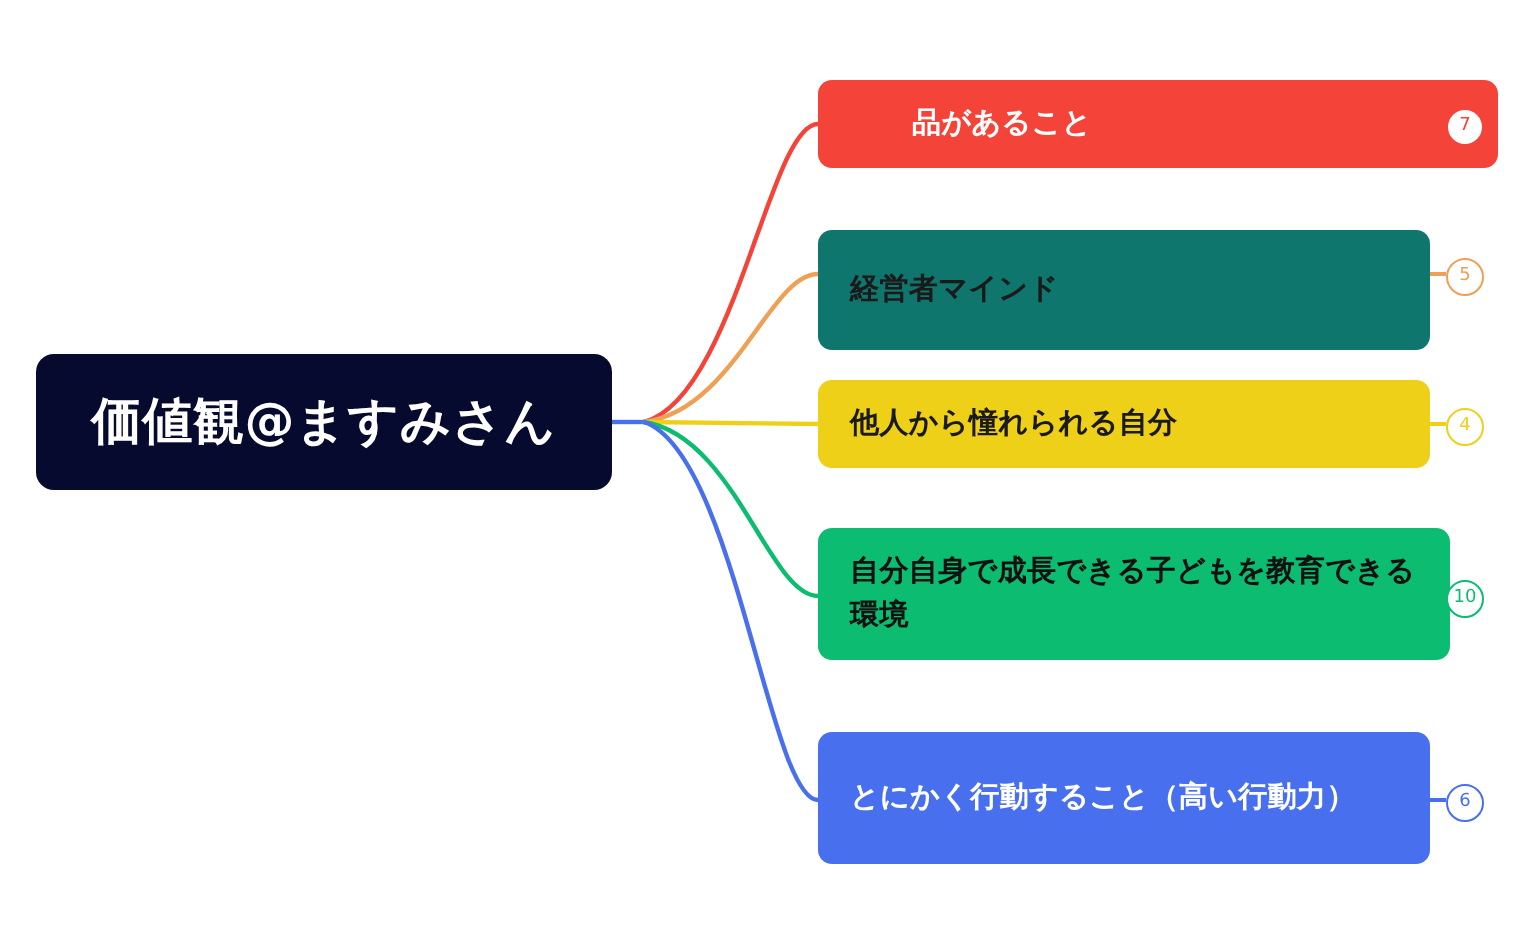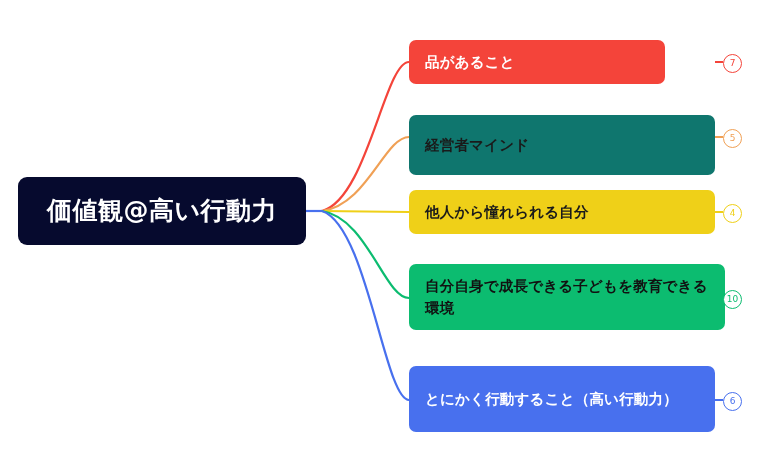--- a/index.html
+++ b/index.html
@@ -94,25 +94,25 @@
   <svg id="connectors" viewBox="0 0 759 470" xmlns="http://www.w3.org/2000/svg">
       <path d="M 306 211 L 322 211" stroke="#4870ee" stroke-width="2.2" fill="none"></path>
       <path d="M 322 211 C 367.24 199.08, 384.64 62, 409 62" stroke="#f4443a" stroke-width="2.2" fill="none" stroke-linecap="round"></path>
       <path d="M 322 211 C 367.24 205.08, 384.64 137, 409 137" stroke="#f0a055" stroke-width="2.2" fill="none" stroke-linecap="round"></path>
       <path d="M 322 211 L 409 212" stroke="#efd018" stroke-width="2.2" fill="none" stroke-linecap="round"></path>
       <path d="M 322 211 C 367.24 217.96, 384.64 298, 409 298" stroke="#0cbc70" stroke-width="2.2" fill="none" stroke-linecap="round"></path>
       <path d="M 322 211 C 367.24 226.12, 384.64 400, 409 400" stroke="#4870ee" stroke-width="2.2" fill="none" stroke-linecap="round"></path>
     </svg>
 
   <div class="root-node" style="left: 18px; top: 177px; width: 288px; height: 68px; background: rgb(6, 10, 46); color: rgb(255, 255, 255);">
-    <span class="root-label">価値観@高い行動力</span>
+    <span class="root-label">価値観@ますみさん</span>
   </div>
 
   <div id="branch-layer">
-      <div class="branch-node" style="left: 409px; top: 40px; width: 256px; height: 44px; background: rgb(244, 68, 58);">
+      <div class="branch-node" style="left: 409px; top: 40px; width: 340px; height: 44px; background: rgb(244, 68, 58); padding-left: 31px;">
         <span class="branch-label light-text" style="color: rgb(255, 255, 255);">品があること</span>
       </div>
       <div class="badge-stub" style="left: 715px; top: 61px; background: rgb(244, 68, 58);"></div>
       <div class="badge" style="left: 723px; top: 53.5px; color: rgb(244, 68, 58);">7</div>
       <div class="branch-node" style="left: 409px; top: 115px; width: 306px; height: 60px; background: #0f766e;">
         <span class="branch-label dark-text" style="color: rgb(26, 26, 26);">経営者マインド</span>
       </div>
       <div class="badge-stub" style="left: 715px; top: 136px; background: rgb(240, 160, 85);"></div>
       <div class="badge" style="left: 723px; top: 128.5px; color: rgb(240, 160, 85);">5</div>
       <div class="branch-node" style="left: 409px; top: 190px; width: 306px; height: 44px; background: rgb(239, 208, 24);">

